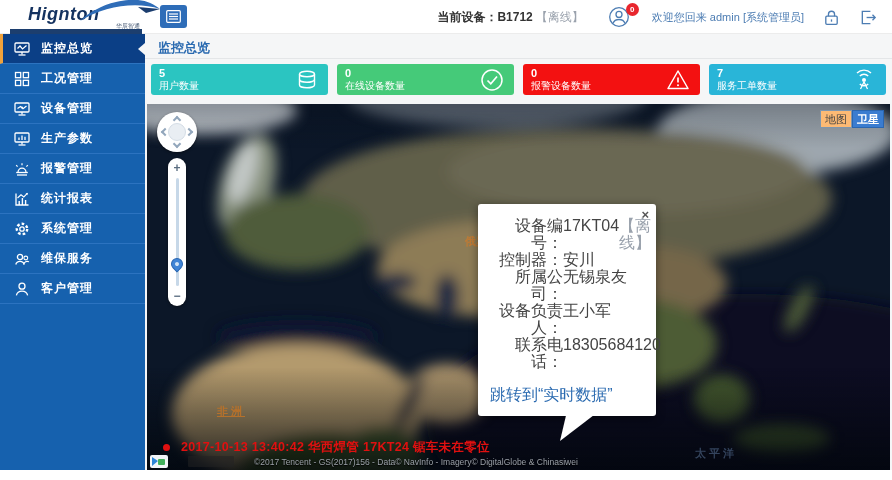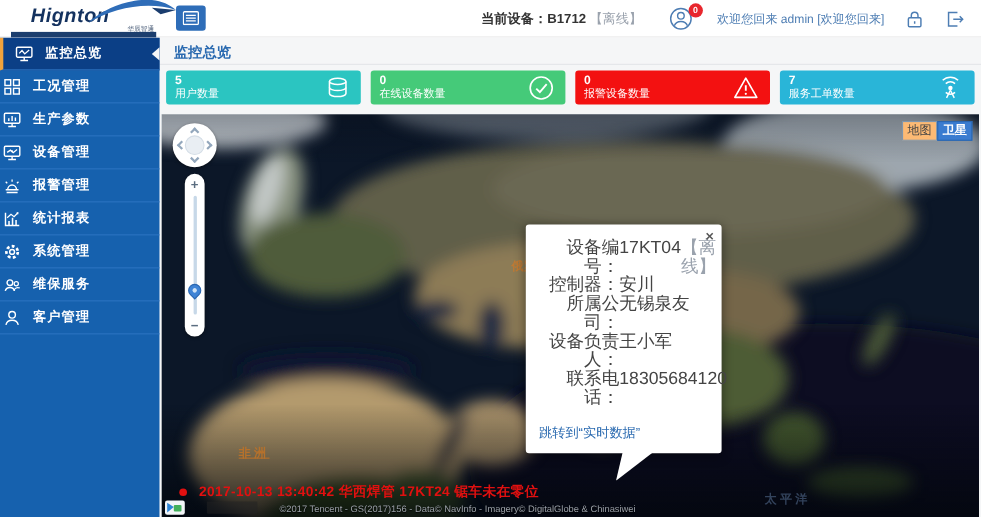--- a/index.html
+++ b/index.html
@@ -22,21 +22,21 @@
   .device-status { font-size:12px; color:#9aa2ad; margin-left:3px; }
   .user-wrap { position:relative; margin-left:24px; width:22px; height:22px; }
   .badge { position:absolute; top:-3px; right:-9px; min-width:13px; height:13px; border-radius:7px;
     background:#e8262d; color:#fff; font-size:8px; line-height:13px; text-align:center; font-weight:bold; }
   .welcome-wrap { margin-left:22px; font-size:11px; color:#4d7db3; white-space:nowrap; }
   .hicon { margin-left:18px; cursor:pointer; display:flex; align-items:center; }
 
   
   .sidebar { position:absolute; left:0; top:34px; width:145px; height:436px; background:#1661ae; z-index:8; }
   .side-item { height:30px; border-bottom:1px solid #2c73c0; display:flex; align-items:center;
-    padding-left:2px; position:relative; cursor:pointer; }
+    padding-left:13px; position:relative; cursor:pointer; }
   .side-item .sicon { width:18px; height:18px; margin-right:10px; flex:none; display:flex; align-items:center; }
   .side-item .slbl { color:#fff; font-size:12px; font-weight:bold; letter-spacing:1px; }
   .side-item.active { background:#0b3f86; border-left:3px solid #f0a23c; padding-left:10px; }
   .side-item.active .arrow { position:absolute; right:0; top:50%; margin-top:-6px; width:0; height:0;
     border-top:6px solid transparent; border-bottom:6px solid transparent; border-right:7px solid #f5f6f7; }
 
   
   .main { position:absolute; left:145px; top:34px; width:747px; height:436px; background:#f5f6f7; }
   .page-title { height:25px; line-height:27px; padding-left:13px; color:#2a6ab0; font-size:13px;
     font-weight:bold; border-bottom:1px solid #e4e6e8; }
@@ -89,21 +89,21 @@
     background:rgba(195,200,205,.55); border:1px solid rgba(235,235,235,.6); z-index:2; cursor:pointer; }
 
   .popup { position:absolute; left:331px; top:100px; width:178px; background:#fff; border-radius:3px;
     box-shadow:0 2px 10px rgba(0,0,0,.45); padding:13px 9px 10px 9px; z-index:5; }
   .close { position:absolute; top:4px; right:7px; font-size:13px; color:#555; font-weight:bold;
     line-height:1; cursor:pointer; }
   .prow { display:flex; font-size:16px; line-height:17px; color:#444; }
   .plabel { width:76px; text-align:right; flex:none; color:#444; }
   .pval { color:#444; }
   .pextra { margin-left:auto; color:#9aa2ad; padding-right:2px; }
-  .plink { margin-top:15px; font-size:12px; color:#2a6ab0; padding-left:3px; cursor:pointer; }
+  .plink { margin-top:15px; font-size:16px; color:#2a6ab0; padding-left:3px; cursor:pointer; }
   .pointer { position:absolute; left:82px; bottom:-25px; width:34px; height:26px; background:#fff;
     clip-path:polygon(18% 0, 100% 0, 0 100%); }
 
   .alert { position:absolute; left:16px; bottom:14px; display:flex; align-items:center; z-index:3; }
   .alert-dot { width:7px; height:7px; border-radius:50%; background:#e01010; margin-right:11px; flex:none; }
   .alert-text { color:#e01010; font-size:12.5px; font-weight:bold; letter-spacing:.3px; }
 
   .attrib { position:absolute; left:3px; bottom:2px; display:flex; align-items:center; gap:20px; z-index:3; }
   .map-logo { width:18px; height:13px; background:#f2f5f8; border-radius:2px; position:relative; overflow:hidden; }
   .map-logo::before { content:""; position:absolute; left:2px; top:2px; width:0; height:0;
@@ -144,21 +144,21 @@
       <svg width="22" height="22" viewBox="0 0 22 22">
         <circle cx="11" cy="11" r="9.3" fill="none" stroke="#4d7db3" stroke-width="1.3"></circle>
         <circle cx="11" cy="8.4" r="3" fill="none" stroke="#4d7db3" stroke-width="1.3"></circle>
         <path d="M5,17.4 a6.3,5.6 0 0 1 12,0" fill="none" stroke="#4d7db3" stroke-width="1.3"></path>
       </svg>
       <span class="badge">0</span>
     </div>
 
     <span class="welcome-wrap">
       <span>欢迎您回来</span>
-      <span>admin [欢迎您回来]</span>
+      <span>admin [系统管理员]</span>
     </span>
 
     <span class="hicon">
       <svg width="19" height="19" viewBox="0 0 20 20">
         <rect x="4" y="8.6" width="12" height="8.6" rx="1.2" fill="none" stroke="#4d7db3" stroke-width="1.4"></rect>
         <path d="M6.8,8.6 v-2 a3.2,3.2 0 0 1 6.4,0 v2" fill="none" stroke="#4d7db3" stroke-width="1.4"></path>
         <line x1="10" y1="12" x2="10" y2="14.4" stroke="#4d7db3" stroke-width="1.4"></line>
       </svg>
     </span>
 
@@ -196,41 +196,41 @@
           <rect x="10.3" y="10.3" width="5.2" height="5.2" fill="none" stroke="#fff" stroke-width="1.3"></rect>
         </svg>
     </span>
     <span class="slbl">工况管理</span>
   </div>
 
   <div class="side-item">
     <span class="sicon">
       <svg width="18" height="18" viewBox="0 0 18 18">
           <rect x="2" y="3" width="14" height="9" rx="1" fill="none" stroke="#fff" stroke-width="1.3"></rect>
+          <polyline points="4.5,8.5 7.5,6.5 10,8.8 13.5,6" fill="none" stroke="#fff" stroke-width="1.2"></polyline>
+          <circle cx="9" cy="7.5" r="1" fill="#fff"></circle>
+          <line x1="9" y1="12" x2="9" y2="14.5" stroke="#fff" stroke-width="1.3"></line>
+          <line x1="5.5" y1="15" x2="12.5" y2="15" stroke="#fff" stroke-width="1.3"></line>
+        </svg>
+    </span>
+    <span class="slbl">设备管理</span>
+  </div>
+
+  <div class="side-item">
+    <span class="sicon">
+      <svg width="18" height="18" viewBox="0 0 18 18">
+          <rect x="2" y="3" width="14" height="9" rx="1" fill="none" stroke="#fff" stroke-width="1.3"></rect>
           <line x1="6" y1="10" x2="6" y2="7.5" stroke="#fff" stroke-width="1.3"></line>
           <line x1="9" y1="10" x2="9" y2="5.5" stroke="#fff" stroke-width="1.3"></line>
           <line x1="12" y1="10" x2="12" y2="6.8" stroke="#fff" stroke-width="1.3"></line>
           <line x1="9" y1="12" x2="9" y2="14.5" stroke="#fff" stroke-width="1.3"></line>
           <line x1="5.5" y1="15" x2="12.5" y2="15" stroke="#fff" stroke-width="1.3"></line>
         </svg>
     </span>
     <span class="slbl">生产参数</span>
-  </div>
-
-  <div class="side-item">
-    <span class="sicon">
-      <svg width="18" height="18" viewBox="0 0 18 18">
-          <rect x="2" y="3" width="14" height="9" rx="1" fill="none" stroke="#fff" stroke-width="1.3"></rect>
-          <polyline points="4.5,8.5 7.5,6.5 10,8.8 13.5,6" fill="none" stroke="#fff" stroke-width="1.2"></polyline>
-          <circle cx="9" cy="7.5" r="1" fill="#fff"></circle>
-          <line x1="9" y1="12" x2="9" y2="14.5" stroke="#fff" stroke-width="1.3"></line>
-          <line x1="5.5" y1="15" x2="12.5" y2="15" stroke="#fff" stroke-width="1.3"></line>
-        </svg>
-    </span>
-    <span class="slbl">设备管理</span>
   </div>
 
   <div class="side-item">
     <span class="sicon">
       <svg width="18" height="18" viewBox="0 0 18 18">
           <path d="M5,12.5 a4,4.3 0 0 1 8,0" fill="none" stroke="#fff" stroke-width="1.3"></path>
           <line x1="3.2" y1="12.5" x2="14.8" y2="12.5" stroke="#fff" stroke-width="1.3"></line>
           <line x1="4" y1="15" x2="14" y2="15" stroke="#fff" stroke-width="1.3"></line>
           <line x1="9" y1="5.3" x2="9" y2="3.2" stroke="#fff" stroke-width="1.2"></line>
           <line x1="4.6" y1="6.6" x2="3.2" y2="5.2" stroke="#fff" stroke-width="1.2"></line>

